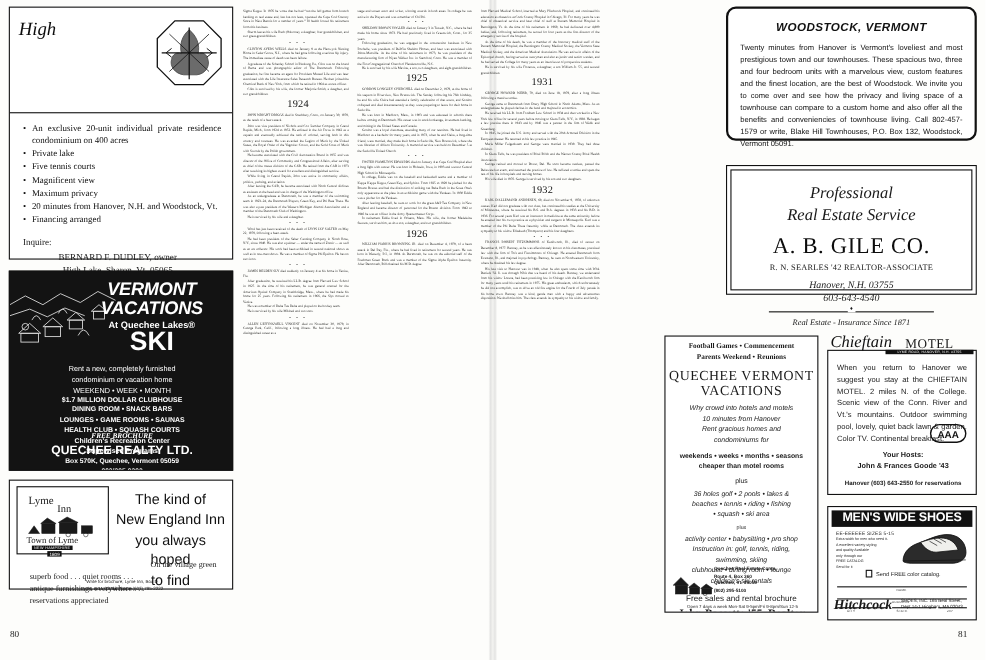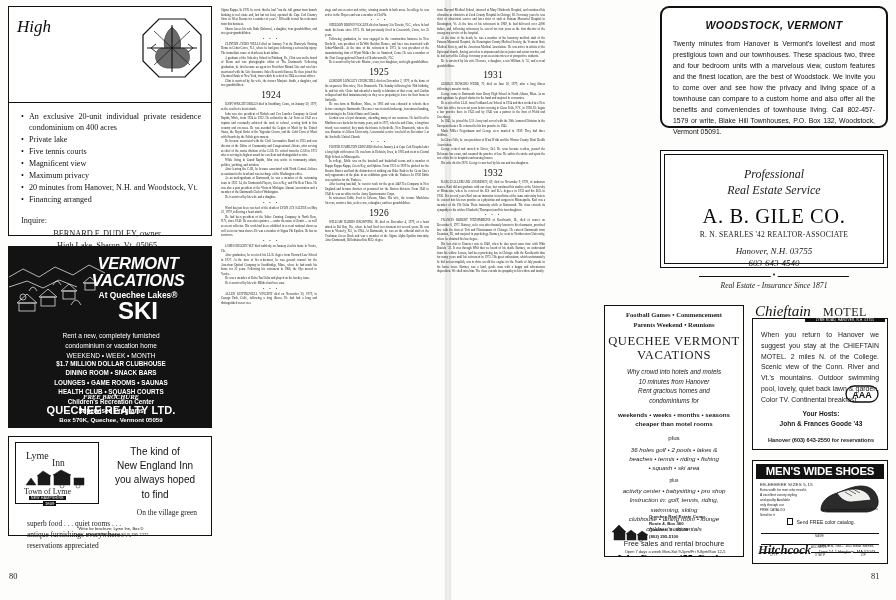--- a/index.html
+++ b/index.html
@@ -62,39 +62,39 @@
   .li-left{position:absolute;left:6px;top:5px;width:82px;height:60px;border:1px solid #111;}
   .li-lyme{position:absolute;left:10px;top:7px;font-family:"Liberation Serif",serif;font-size:10px;}
   .li-inn{position:absolute;left:36px;top:15px;font-family:"Liberation Serif",serif;font-size:9.5px;}
   .li-sketch{position:absolute;left:6px;top:24px;width:72px;height:22px;}
   .li-town{position:absolute;left:8px;top:44px;font-family:"Liberation Serif",serif;font-size:8px;}
   .li-nh{position:absolute;left:13px;top:53px;font-family:"Liberation Sans",sans-serif;font-size:3.4px;
     background:#111;color:#fff;padding:0 2px;letter-spacing:.3px;}
   .li-1809{position:absolute;left:34px;top:64px;font-family:"Liberation Sans",sans-serif;font-size:4.2px;
     background:#111;color:#fff;padding:0 2px;}
   .li-right{position:absolute;left:96px;top:8px;width:100px;text-align:center;
-    font-family:"Liberation Sans",sans-serif;font-size:10px;line-height:1.42;color:#111;}
+    font-family:"Liberation Sans",sans-serif;font-size:13px;line-height:1.42;color:#111;}
   .li-tag{position:absolute;left:18px;top:70px;width:170px;
     font-family:"Liberation Serif",serif;font-size:7.4px;line-height:1.5;}
   .li-tag .rt{text-align:right;}
   .li-write{position:absolute;left:0;top:89px;width:204px;text-align:center;
     font-family:"Liberation Sans",sans-serif;font-size:4.1px;line-height:1.55;}
 
   
   #ad-woodstock{left:660px;top:6px;width:228px;height:122px;border:2.4px solid #111;border-radius:9px;padding:0;}
   .ws-title{margin:11px 0 7px 0;text-align:center;font-family:"Liberation Sans",sans-serif;
     font-weight:bold;font-style:italic;font-size:10.6px;letter-spacing:.4px;color:#111;}
   .ws-body{margin:0 11px;font-family:"Liberation Sans",sans-serif;font-size:6.9px;line-height:1.6;
     text-align:justify;color:#111;}
 
   
   #ad-gile{left:660px;top:150px;width:228px;height:118px;border:1.1px solid #111;padding:0;}
   #ad-gile .inner{position:absolute;left:3px;top:3px;right:3px;bottom:3px;border:1.6px solid #111;}
   .gl-pro{margin:12px 0 0 0;text-align:center;font-family:"Liberation Serif",serif;font-style:italic;
-    font-size:12px;line-height:1.3;}
+    font-size:15px;line-height:1.3;}
   .gl-name{margin:7px 0 0 0;text-align:center;font-family:"Liberation Serif",serif;font-size:20.5px;
     letter-spacing:.6px;color:#0c0c0c;}
   .gl-searles{margin:2px 0 0 0;text-align:center;font-family:"Liberation Serif",serif;font-size:7.6px;letter-spacing:.2px;}
   .gl-addr{margin:7px 0 0 0;text-align:center;font-family:"Liberation Serif",serif;font-style:italic;font-size:9px;line-height:1.3;}
   .gl-rule{margin:6px auto 0 auto;width:150px;border-top:.9px solid #111;position:relative;}
   .gl-rule:after{content:"\2666";position:absolute;left:50%;top:-5px;transform:translateX(-50%);font-size:5px;background:#fff;padding:0 2px;}
   .gl-since{margin:4px 0 0 0;text-align:center;font-family:"Liberation Serif",serif;font-style:italic;font-size:7.6px;}
 
   
   #ad-quechee{left:604px;top:305px;width:140px;height:252px;border:1.1px solid #111;padding:0;overflow:hidden;}

